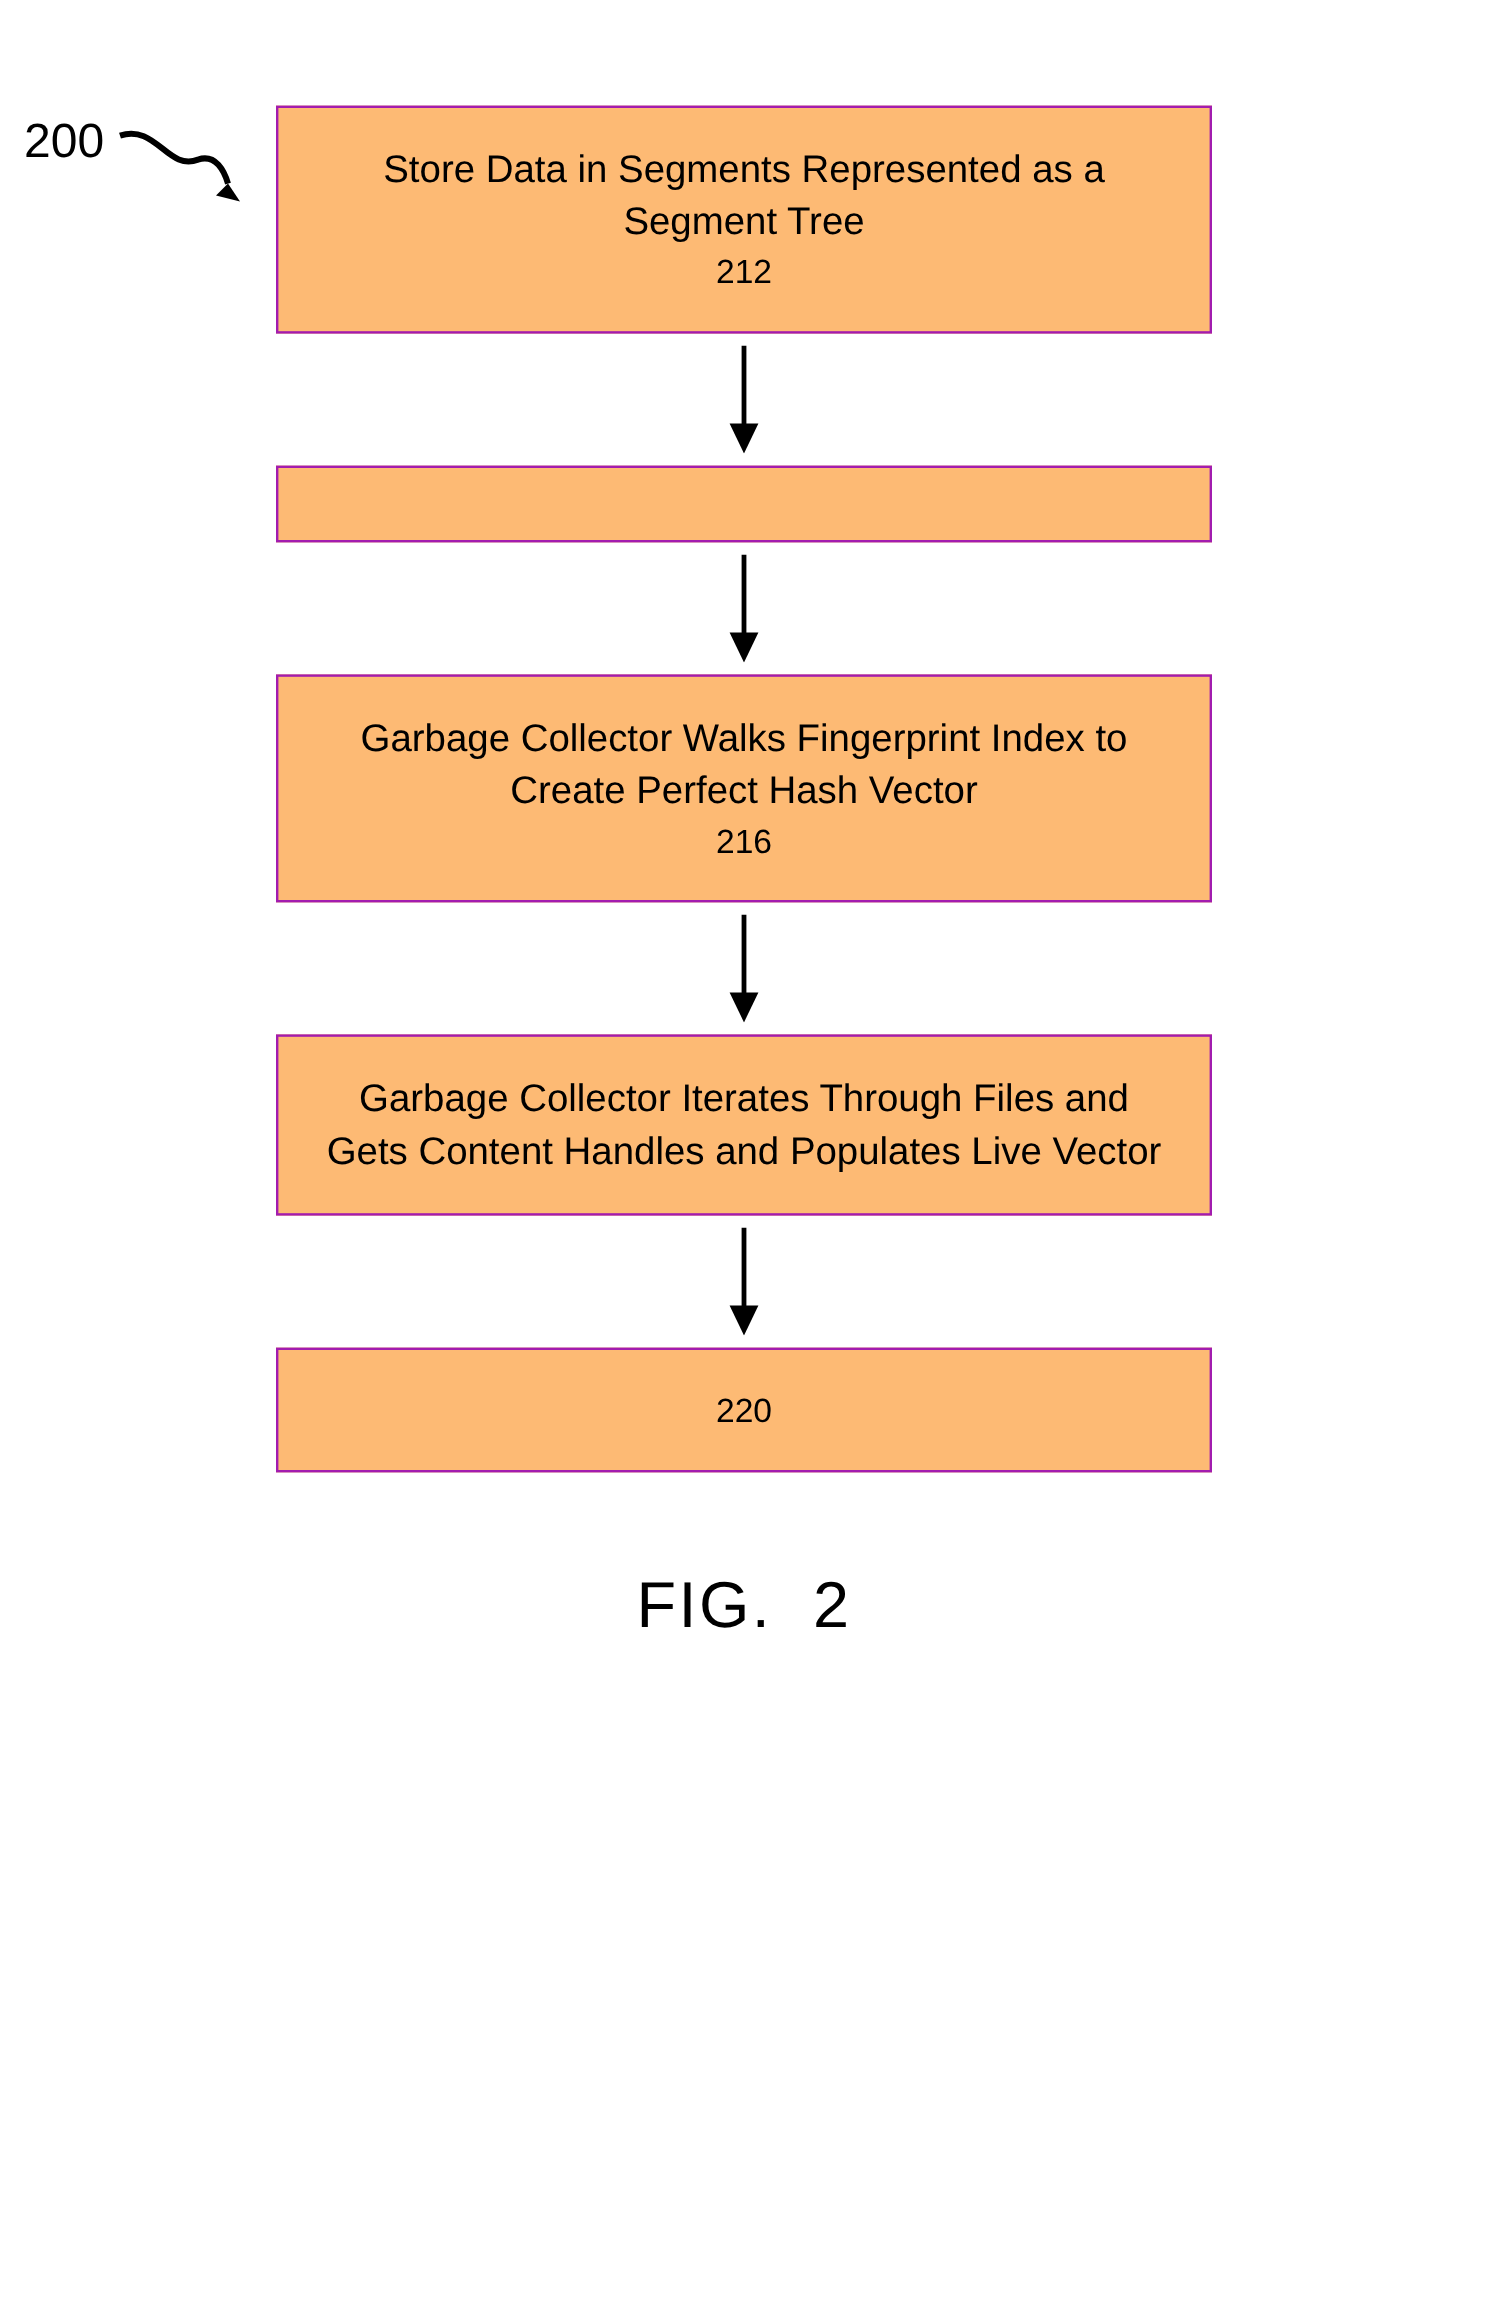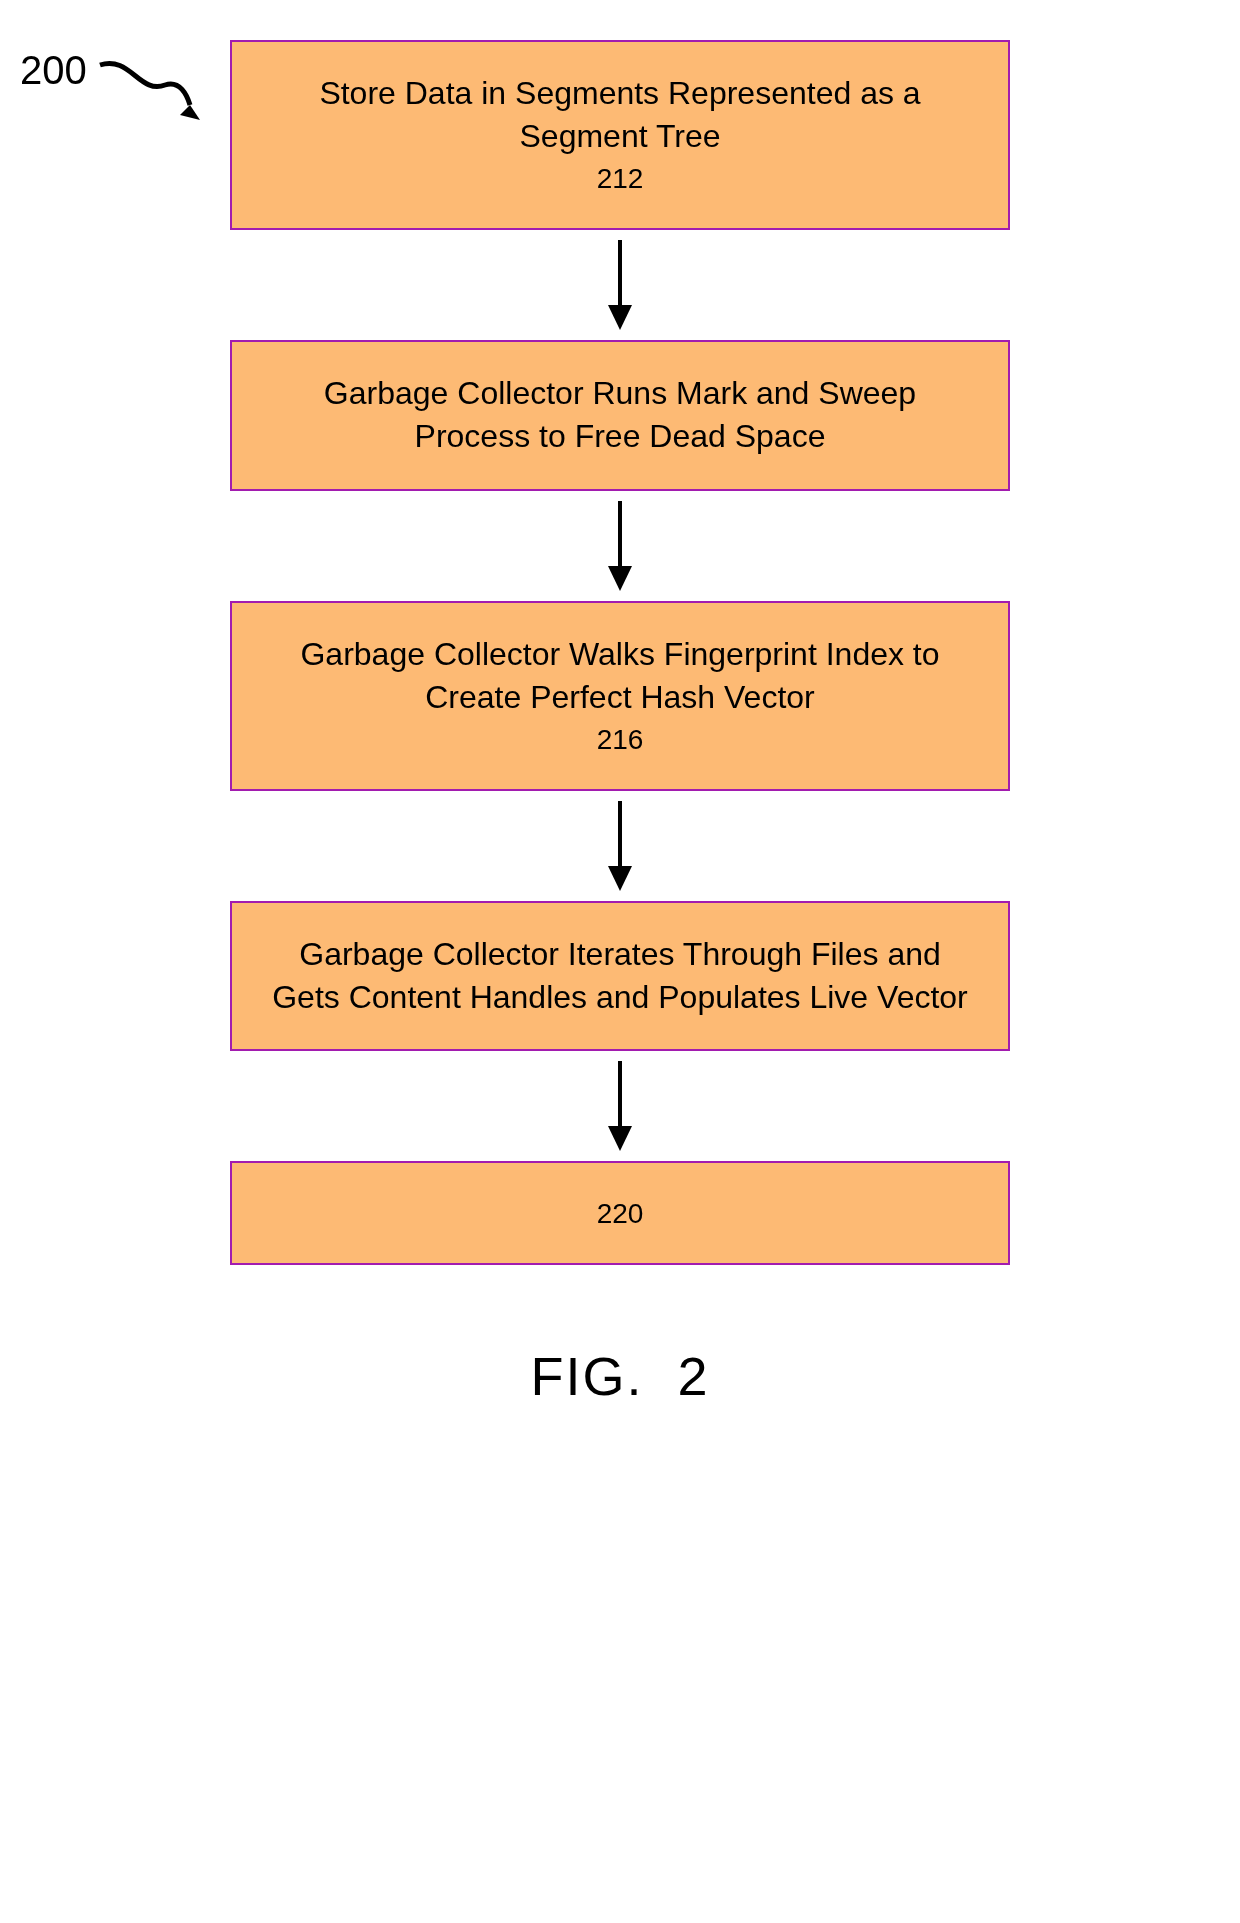--- a/index.html
+++ b/index.html
@@ -9,20 +9,21 @@
       width: 1240px;
       margin: 0 auto;
       padding: 40px 0;
     }
     .diagram-container {
       position: relative;
       width: 100%;
       display: flex;
       flex-direction: column;
       align-items: center;
+      margin-top: 48px;
     }
     .ref-label {
       position: absolute;
       top: 10px;
       left: 20px;
       font-size: 40px;
       font-weight: 400;
       display: flex;
       align-items: flex-start;
     }
@@ -77,21 +78,20 @@
     <div class="flow-box-text">Store Data in Segments Represented as a Segment Tree</div>
     <div class="flow-box-num">212</div>
   </div>
 
   <svg class="arrow-down" width="40" height="90" viewBox="0 0 40 90">
     <line x1="20" y1="0" x2="20" y2="70" stroke="#000" stroke-width="4"></line>
     <polygon points="20,90 8,65 32,65" fill="#000"></polygon>
   </svg>
 
   <div class="flow-box">
-    <div class="flow-box-text">Garbage Collector Runs Mark and Sweep Process to Free Dead Space</div>
   </div>
 
   <svg class="arrow-down" width="40" height="90" viewBox="0 0 40 90">
     <line x1="20" y1="0" x2="20" y2="70" stroke="#000" stroke-width="4"></line>
     <polygon points="20,90 8,65 32,65" fill="#000"></polygon>
   </svg>
 
   <div class="flow-box">
     <div class="flow-box-text">Garbage Collector Walks Fingerprint Index to Create Perfect Hash Vector</div>
     <div class="flow-box-num">216</div>

